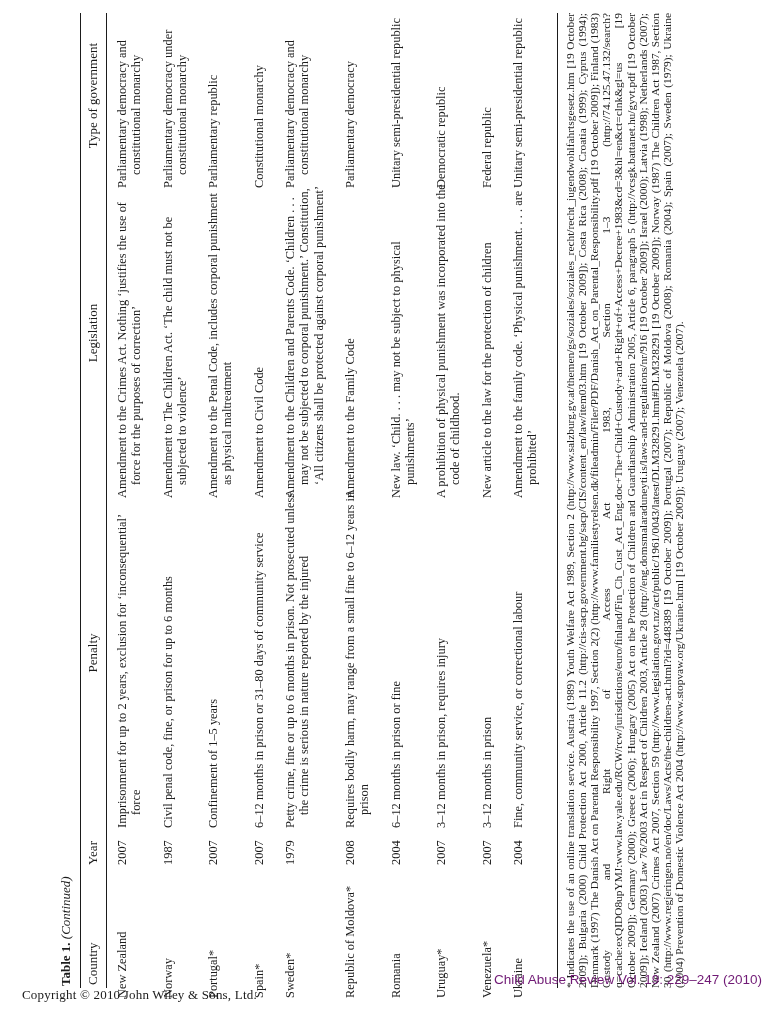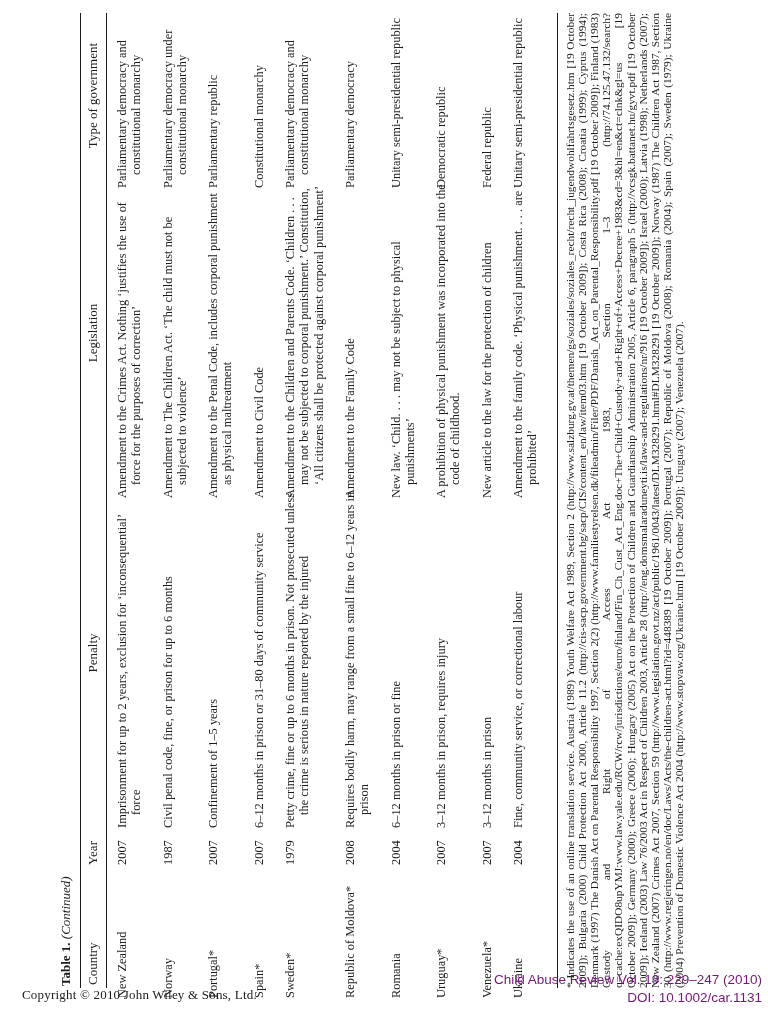--- a/index.html
+++ b/index.html
@@ -148,16 +148,15 @@
     </table>
 
     <div class="footnote">* Indicates the use of an online translation service. Austria (1989) Youth Welfare Act 1989, Section 2 (http://www.salzburg.gv.at/themen/gs/soziales/soziales_recht/recht_jugendwohlfahrtsgesetz.htm [19 October 2009]); Bulgaria (2000) Child Protection Act 2000, Article 11.2 (http://cis-sacp.government.bg/sacp/CIS/content_en/law/item03.htm [19 October 2009]); Costa Rica (2008); Croatia (1999); Cyprus (1994); Denmark (1997) The Danish Act on Parental Responsibility 1997, Section 2(2) (http://www.familiestyrelsen.dk/fileadmin/Filer/PDF/Danish_Act_on_Parental_Responsibility.pdf [19 October 2009]); Finland (1983) Custody and Right of Access Act 1983, Section 1–3 (http://74.125.47.132/search?q=cache:exQIDO8upYMJ:www.law.yale.edu/RCW/rcw/jurisdictions/euro/finland/Fin_Ch_Cust_Act_Eng.doc+The+Child+Custody+and+Right+of+Access+Decree+1983&amp;cd=3&amp;hl=en&amp;ct=clnk&amp;gl=us [19 October 2009]); Germany (2000); Greece (2006); Hungary (2005) Act on the Protection of Children and Guardianship Administration 2005, Article 6, paragraph 5 (http://vcsgk.battanet.hu/gyvt.pdf [19 October 2009]); Iceland (2003) Law 76/2003 Act in Respect of Children 2003, Article 28 (http://eng.domsmalaraduneyti.is/laws-and-regulations/nr/916 [19 October 2009]); Israel (2000); Latvia (1998); Netherlands (2007); New Zealand (2007) Crimes Act 2007, Section 59 (http://www.legislation.govt.nz/act/public/1961/0043/latest/DLM328291.html#DLM328291 [19 October 2009]); Norway (1987) The Children Act 1987, Section 30 (http://www.regjeringen.no/en/doc/Laws/Acts/the-children-act.html?id=448389 [19 October 2009]); Portugal (2007); Republic of Moldova (2008); Romania (2004); Spain (2007); Sweden (1979); Ukraine (2004) Prevention of Domestic Violence Act 2004 (http://www.stopvaw.org/Ukraine.html [19 October 2009]); Uruguay (2007); Venezuela (2007).</div>
 
   </div>
 
   <div class="footer-left">Copyright © 2010 John Wiley &amp; Sons, Ltd.</div>
 
   <div class="footer-right">
     <div>Child Abuse Review Vol. 19: 229–247 (2010)</div>
-    <div>DOI: 10.1002/car.1131</div>
   </div>
 
 </div>
 
 </body></html>

